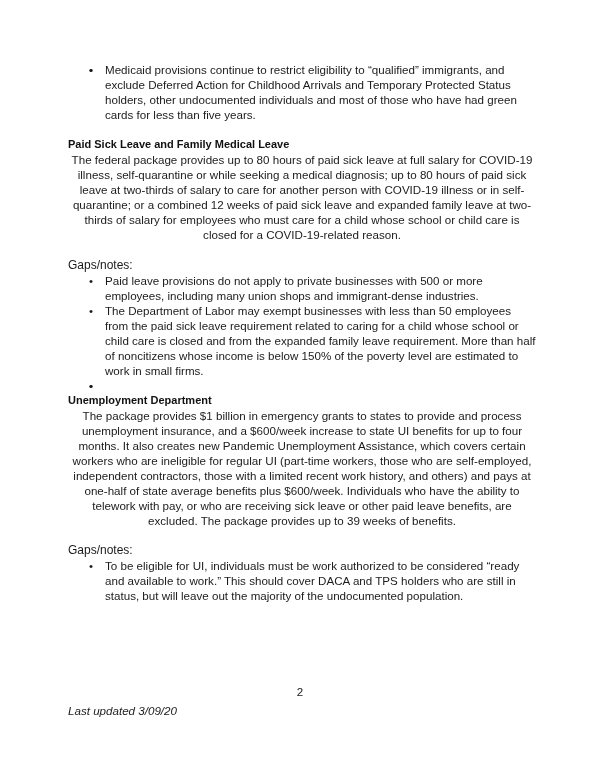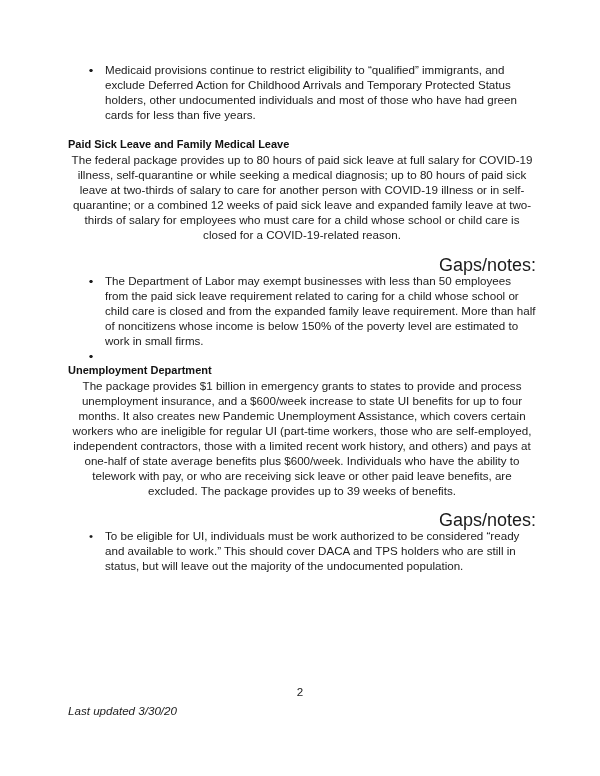--- a/index.html
+++ b/index.html
@@ -40,23 +40,22 @@
     text-align: center;
     color: #1b1b1b;
   }
   .heading {
     font-size: 11px;
     line-height: 15.05px;
     font-weight: bold;
     color: #111111;
   }
   .gaps-label {
-    font-size: 18px;
+    font-size: 12px;
     line-height: 15.05px;
-    text-align: right;
   }
   ul.bullets {
     list-style: none;
     margin: 0;
     padding: 0;
   }
   ul.bullets > li {
     position: relative;
     padding-left: 37px;
     font-size: 11.6px;
@@ -114,20 +113,21 @@
     <h2 class="heading">Paid Sick Leave and Family Medical Leave</h2>
     <p class="para">The federal package provides up to 80 hours of paid sick leave at full salary for COVID-19 illness, self-quarantine or while seeking a medical diagnosis; up to 80 hours of paid sick leave at two-thirds of salary to care for another person with COVID-19 illness or in self-quarantine; or a combined 12 weeks of paid sick leave and expanded family leave at two-thirds of salary for employees who must care for a child whose school or child care is closed for a COVID-19-related reason.</p>
 
     <div class="spacer-sm"></div>
 
     <p class="gaps-label">Gaps/notes:</p>
 
     <ul class="bullets">
       <li>
         <span class="dot">•</span>
+        <span>Paid leave provisions do not apply to private businesses with 500 or more employees, including many union shops and immigrant-dense industries.</span>
       </li>
       <li>
         <span class="dot">•</span>
         <span>The Department of Labor may exempt businesses with less than 50 employees from the paid sick leave requirement related to caring for a child whose school or child care is closed and from the expanded family leave requirement. More than half of noncitizens whose income is below 150% of the poverty level are estimated to work in small firms.</span>
       </li>
       <li>
         <span class="dot">•</span>
       </li>
       <li>
         <span class="dot">•</span>
@@ -146,14 +146,14 @@
     <ul class="bullets">
       <li>
         <span class="dot">•</span>
         <span>To be eligible for UI, individuals must be work authorized to be considered “ready and available to work.” This should cover DACA and TPS holders who are still in status, but will leave out the majority of the undocumented population.</span>
       </li>
     </ul>
 
   </div>
 
   <div class="footer-pageno">2</div>
-  <div class="footer-updated">Last updated 3/30/20</div>
+  <div class="footer-updated">Last updated 3/09/20</div>
 </div>
 
 </body></html>

